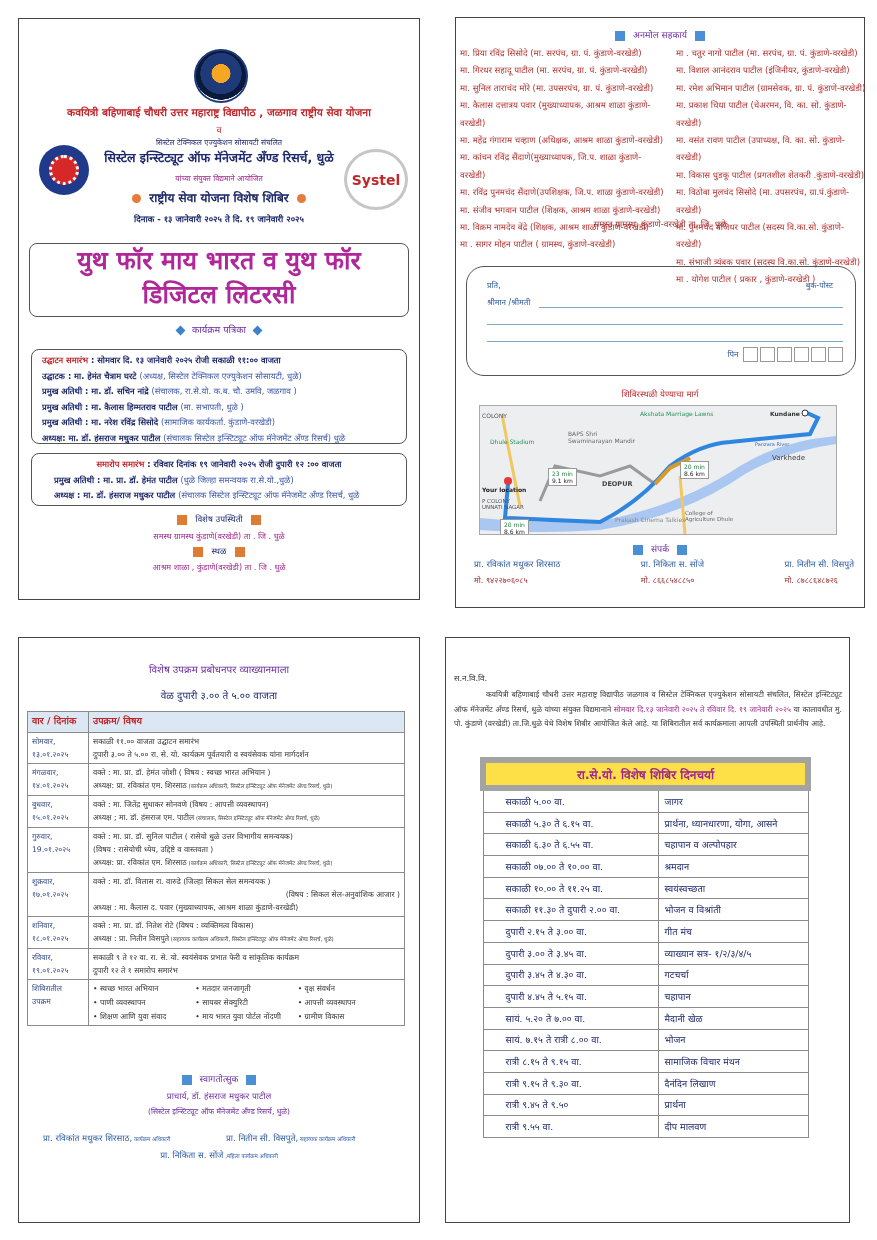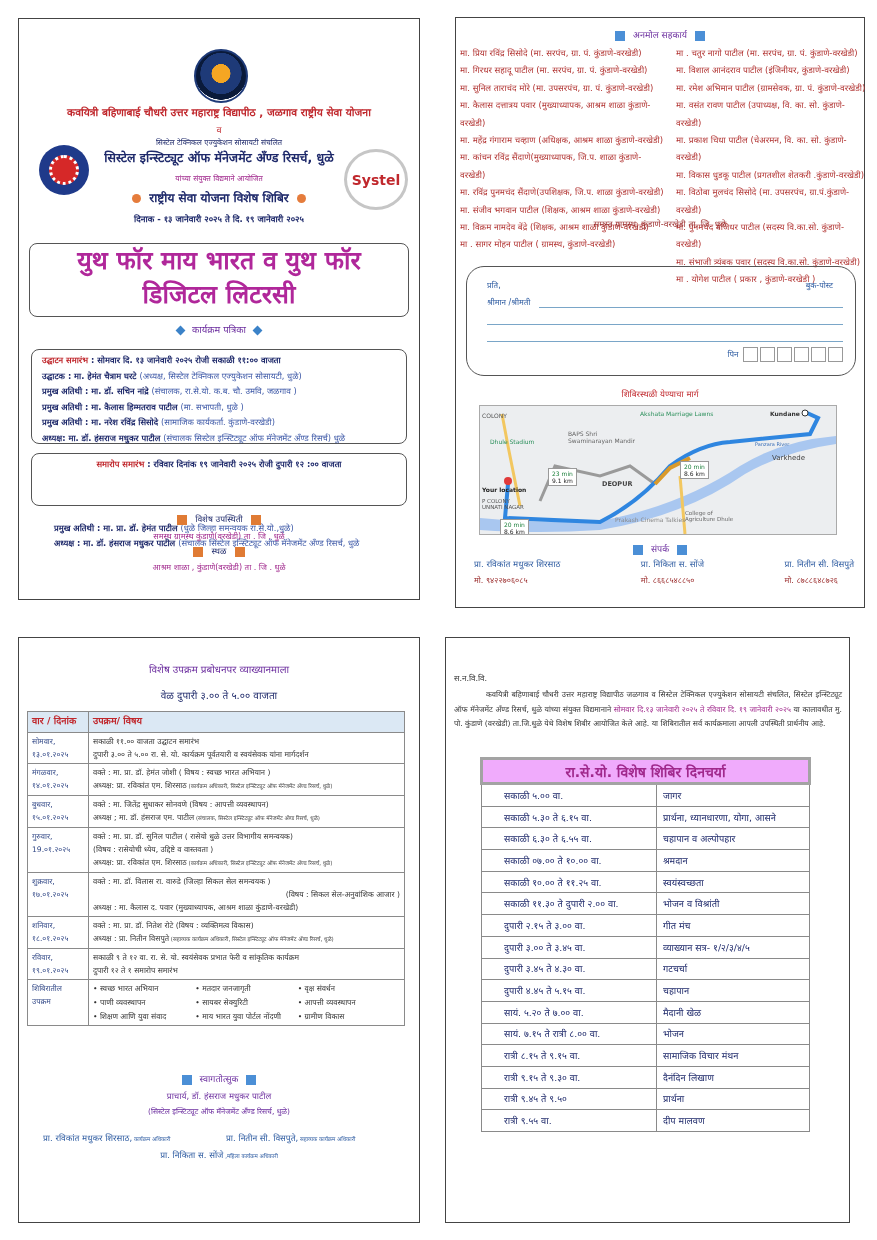--- a/index.html
+++ b/index.html
@@ -54,21 +54,21 @@
   .lec th{background:#dbe8f4;color:#c0282d;font-size:9.5px;height:16px;}
   .lec td.day{width:52px;color:#344a88;line-height:13px;}
   .lec td.desc{color:#333;line-height:13px;}
   .lec .sm{font-size:5.5px;color:#444;}
   .act{display:grid;grid-template-columns:1fr 1fr 1fr;row-gap:1px;}
 
   
   .sched{position:absolute;left:34px;top:119px;width:331px;font-size:9.3px;}
   .sched td{border:1px solid #8a8a8a;height:18.7px;padding:1px 6px;color:#1f2a6b;}
   .sched td.t{padding-left:22px;width:146px;}
-  .sched th{background:#f0abfc;color:#a0288c;font-size:14px;height:20px;border:3px solid #a3a3a3;}
+  .sched th{background:#fde047;color:#a0288c;font-size:12px;height:20px;border:6px solid #a3a3a3;}
 </style>
 </head>
 <body>
 
 <div class="panel" id="p1">
   <div class="abs logo-top"></div>
   <div class="abs c red" style="left:0;right:0;top:86px;font-size:10.5px;font-weight:bold;">कवयित्री बहिणाबाई चौधरी उत्तर महाराष्ट्र विद्यापीठ , जळगाव राष्ट्रीय सेवा योजना</div>
   <div class="abs c red" style="left:0;right:0;top:104px;font-size:9px;">व</div>
   <div class="abs c navy" style="left:0;right:0;top:118px;font-size:7.5px;">सिस्टेल टेक्निकल एज्युकेशन सोसायटी संचलित</div>
   <div class="abs logo-nss">
@@ -98,21 +98,21 @@
         <div><span class="lbl">उद्घाटक : </span><span class="nm">मा.  हेमंत चैत्राम घरटे </span><span class="sub">(अध्यक्ष, सिस्टेल टेक्निकल एज्युकेशन सोसायटी, धुळे)</span></div>
         <div><span class="lbl">प्रमुख अतिथी : </span><span class="nm"> मा. डॉ. सचिन नांद्रे </span><span class="sub">(संचालक, रा.से.यो. क.ब. चौ. उमवि, जळगाव )</span></div>
         <div><span class="lbl">प्रमुख अतिथी : </span><span class="nm">मा.  कैलास हिम्मतराव पाटील </span><span class="sub"> (मा. सभापती, धुळे )</span></div>
         <div><span class="lbl">प्रमुख अतिथी : </span><span class="nm"> मा. नरेश  रविंद्र सिसोदे </span><span class="sub">(सामाजिक कार्यकर्ता. कुंडाणे-वरखेडी)</span></div>
         <div><span class="lbl">अध्यक्ष: </span><span class="nm">मा. डॉ. हंसराज मधुकर पाटील </span><span class="sub">(संचालक सिस्टेल इन्स्टिट्यूट ऑफ मॅनेजमेंट अँण्ड रिसर्च) धुळे</span></div>
       </div>
   </div>
 
   <div class="abs box2">
     <div class="c"><span class="lbl red">समारोप समारंभ</span><span class="lbl"> : रविवार  दिनांक १९ जानेवारी २०२५ रोजी दुपारी १२ :०० वाजता</span></div>
-    <div id="closing-rows" style="padding-left:12px;margin-top:48px;">
+    <div id="closing-rows" style="padding-left:12px;">
         <div><span class="lbl">प्रमुख अतिथी : </span><span class="nm">मा. प्रा. डॉ. हेमंत पाटील </span><span class="sub">(धुळे जिल्हा समन्वयक रा.से.यो.,धुळे)</span></div>
         <div><span class="lbl">अध्यक्ष : </span><span class="nm">मा. डॉ. हंसराज मधुकर पाटील </span><span class="sub">(संचालक सिस्टेल इन्स्टिट्यूट ऑफ मॅनेजमेंट अँण्ड रिसर्च, धुळे</span></div>
       </div>
   </div>
 
   <div class="abs c navy" style="left:0;right:0;top:494px;font-size:8.5px;">
     <span class="sq or"></span><span>विशेष उपस्थिती</span><span class="sq or"></span>
   </div>
   <div class="abs c mag" style="left:0;right:0;top:511px;font-size:8px;">समस्थ ग्रामस्थ  कुंडाणे(वरखेडी) ता . जि . धुळे</div>
   <div class="abs c navy" style="left:0;right:0;top:526px;font-size:8.5px;">
@@ -134,22 +134,22 @@
       <div>मा. कांचन रविंद्र सैंदाणे(मुख्याध्यापक, जि.प. शाळा कुंडाणे-वरखेडी)</div>
       <div>मा. रविंद्र पुनमचंद सैंदाणे(उपशिक्षक, जि.प. शाळा कुंडाणे-वरखेडी)</div>
       <div>मा.  संजीव भगवान पाटील (शिक्षक, आश्रम शाळा कुंडाणे-वरखेडी)</div>
       <div>मा.  विक्रम नामदेव बेंद्रे (शिक्षक, आश्रम शाळा कुंडाणे-वरखेडी)</div>
       <div>मा . सागर मोहन पाटील ( ग्रामस्थ, कुंडाणे-वरखेडी)</div>
     </div>
   <div class="abs collab" style="left:220px;top:27px;width:190px;" id="collab-right">
       <div>मा . चतुर नागो पाटील (मा.  सरपंच, ग्रा. पं. कुंडाणे-वरखेडी)</div>
       <div>मा.  विशाल आनंदराव पाटील  (इंजिनीयर,  कुंडाणे-वरखेडी)</div>
       <div>मा. रमेश अभिमान पाटील (ग्रामसेवक, ग्रा. पं. कुंडाणे-वरखेडी)</div>
+      <div>मा.  प्रकाश चिधा पाटील (चेअरमन, वि. का. सो. कुंडाणे-वरखेडी)</div>
       <div>मा.  वसंत रावण  पाटील (उपाध्यक्ष, वि. का. सो. कुंडाणे-वरखेडी)</div>
-      <div>मा.  प्रकाश चिधा पाटील (चेअरमन, वि. का. सो. कुंडाणे-वरखेडी)</div>
       <div>मा.  विकास धुडकू पाटील  (प्रगतशील शेतकरी .कुंडाणे-वरखेडी)</div>
       <div>मा. विठोबा मुलचंद सिसोदे (मा. उपसरपंच, ग्रा.पं.कुंडाणे-वरखेडी)</div>
       <div>मा.  पुनमचंद गंजिधर पाटील (सदस्य वि.का.सो. कुंडाणे-वरखेडी)</div>
       <div>मा.  संभाजी त्र्यंबक पवार (सदस्य वि.का.सो. कुंडाणे-वरखेडी)</div>
       <div>मा . योगेश पाटील ( प्रकार , कुंडाणे-वरखेडी )</div>
     </div>
   <div class="abs c maroon" style="left:0;right:0;top:200px;font-size:8.5px;">समस्त ग्रामस्थ, कुंडाणे-वरखेडी ता. जि. धुळे</div>
 
   <div class="abs addr-box">
     <div class="abs blue" style="left:20px;top:12px;font-size:8px;">प्रति,</div>

